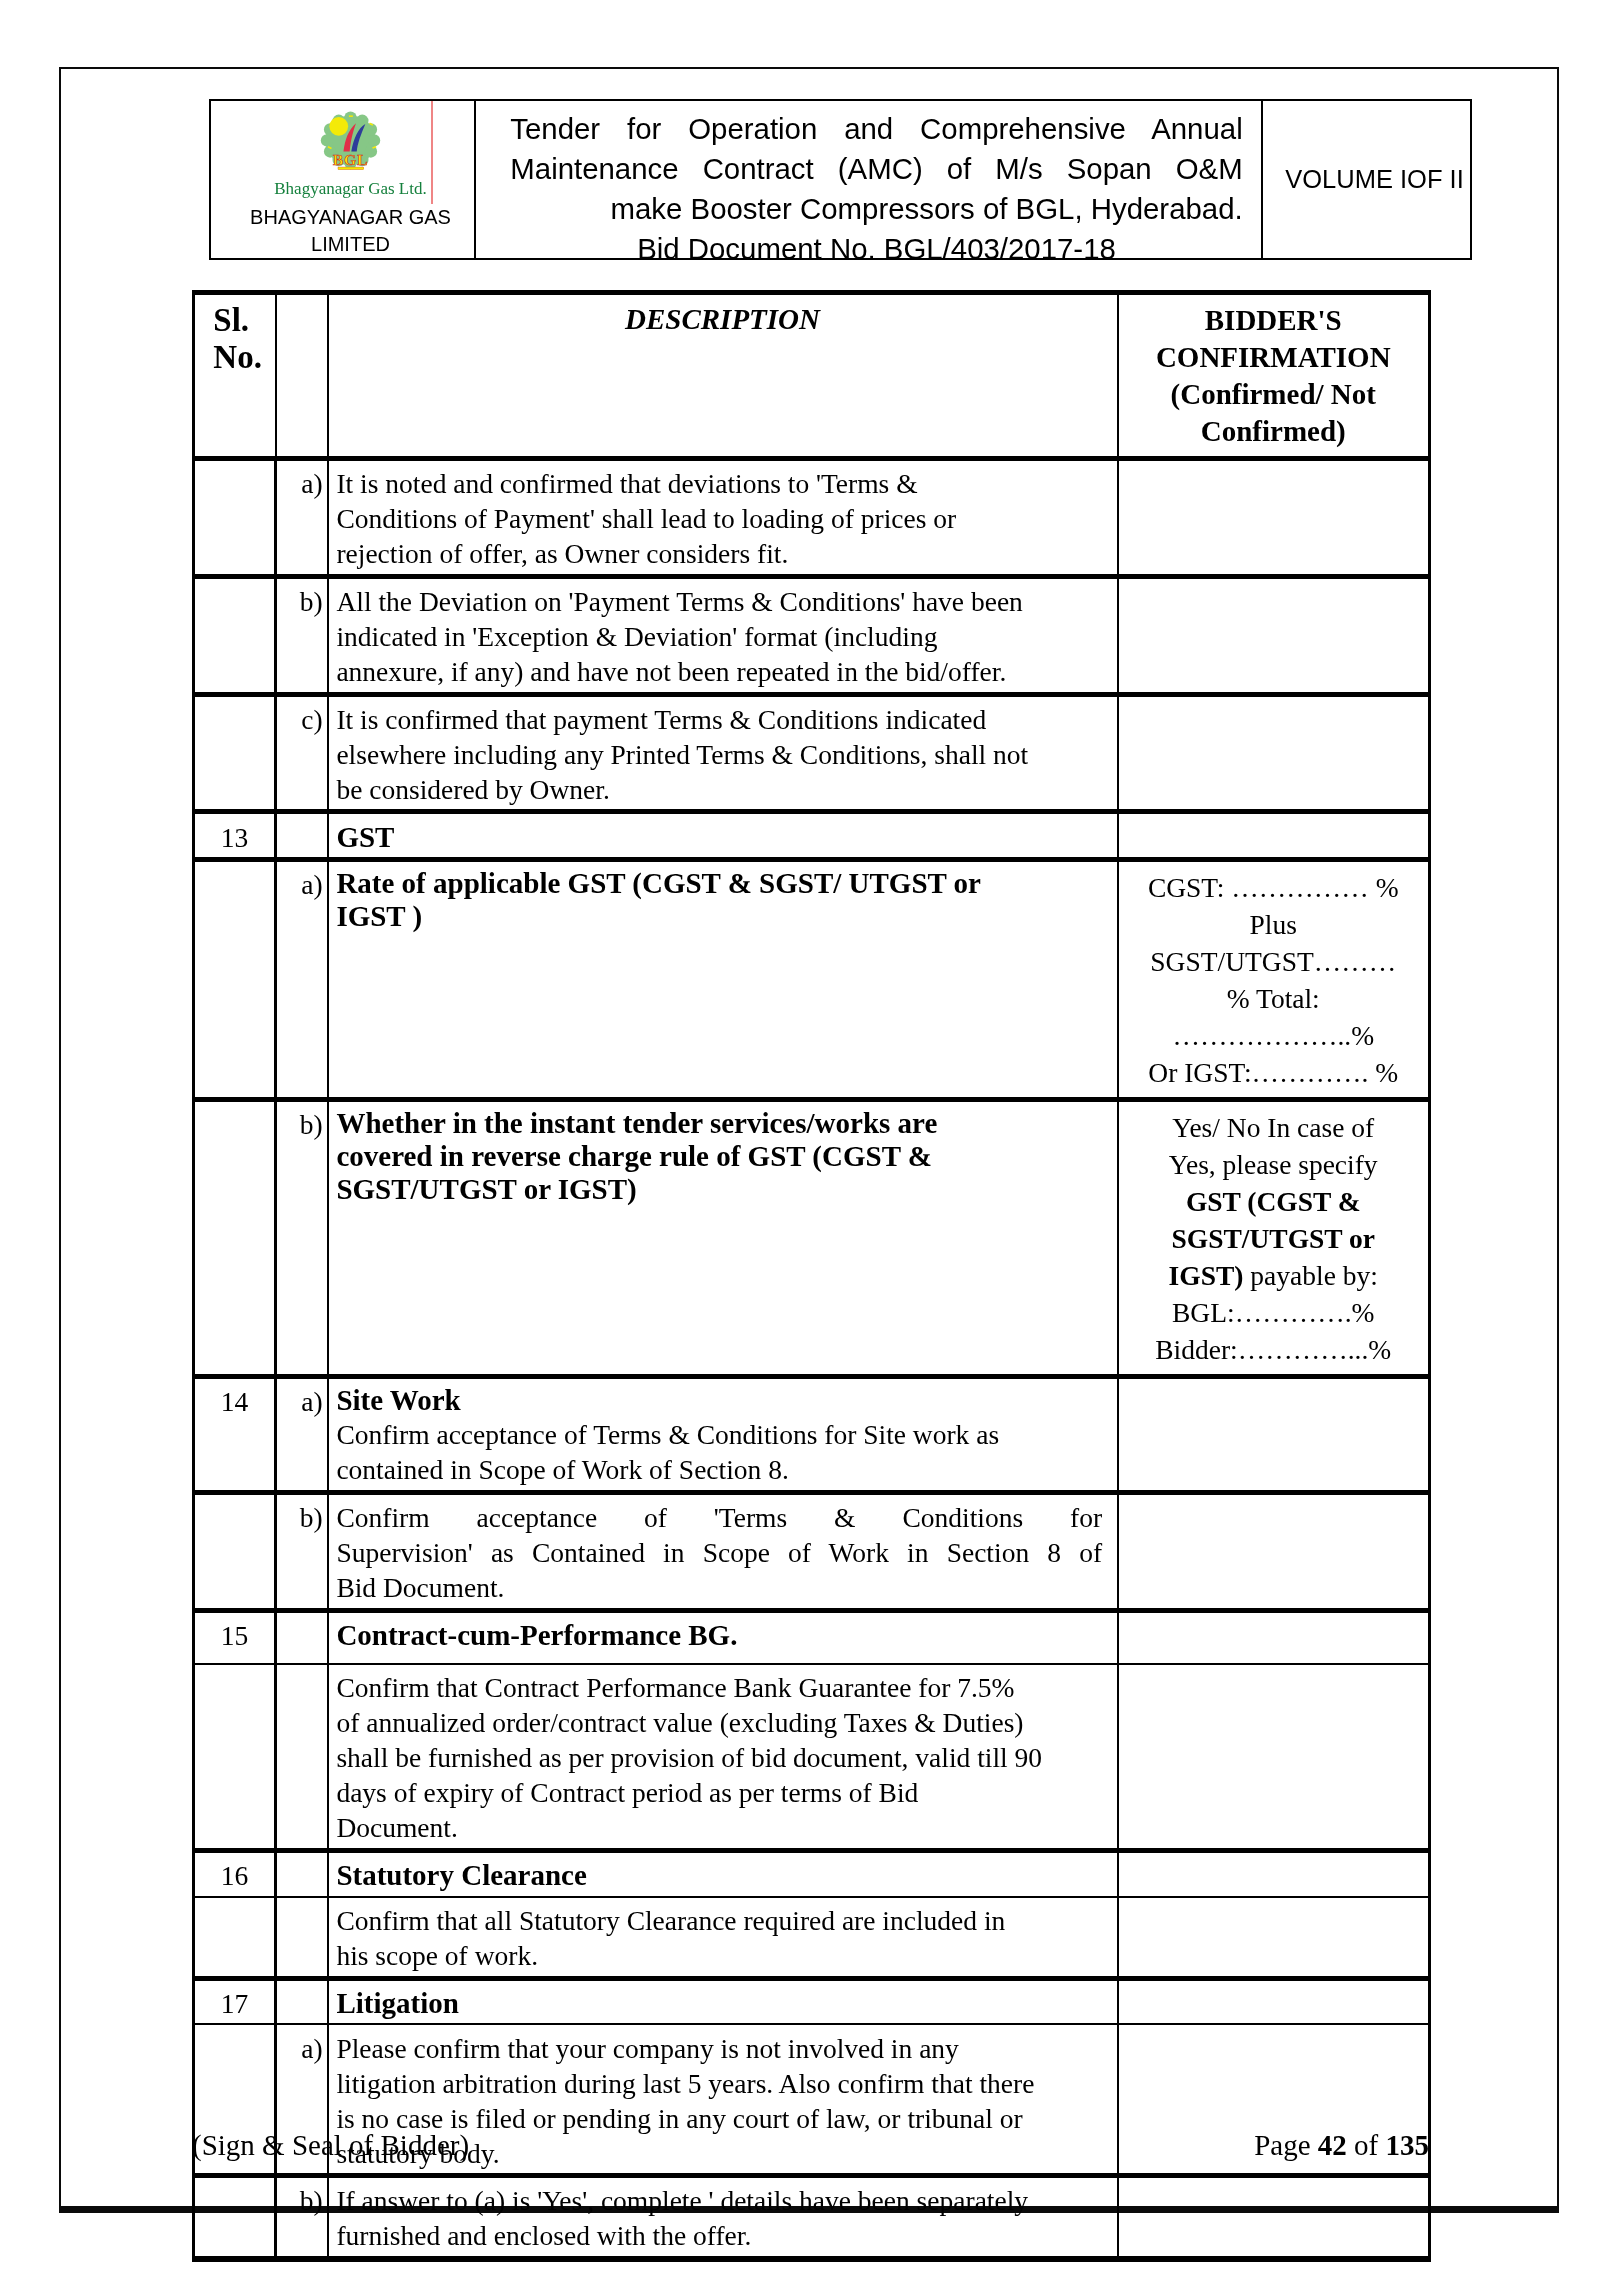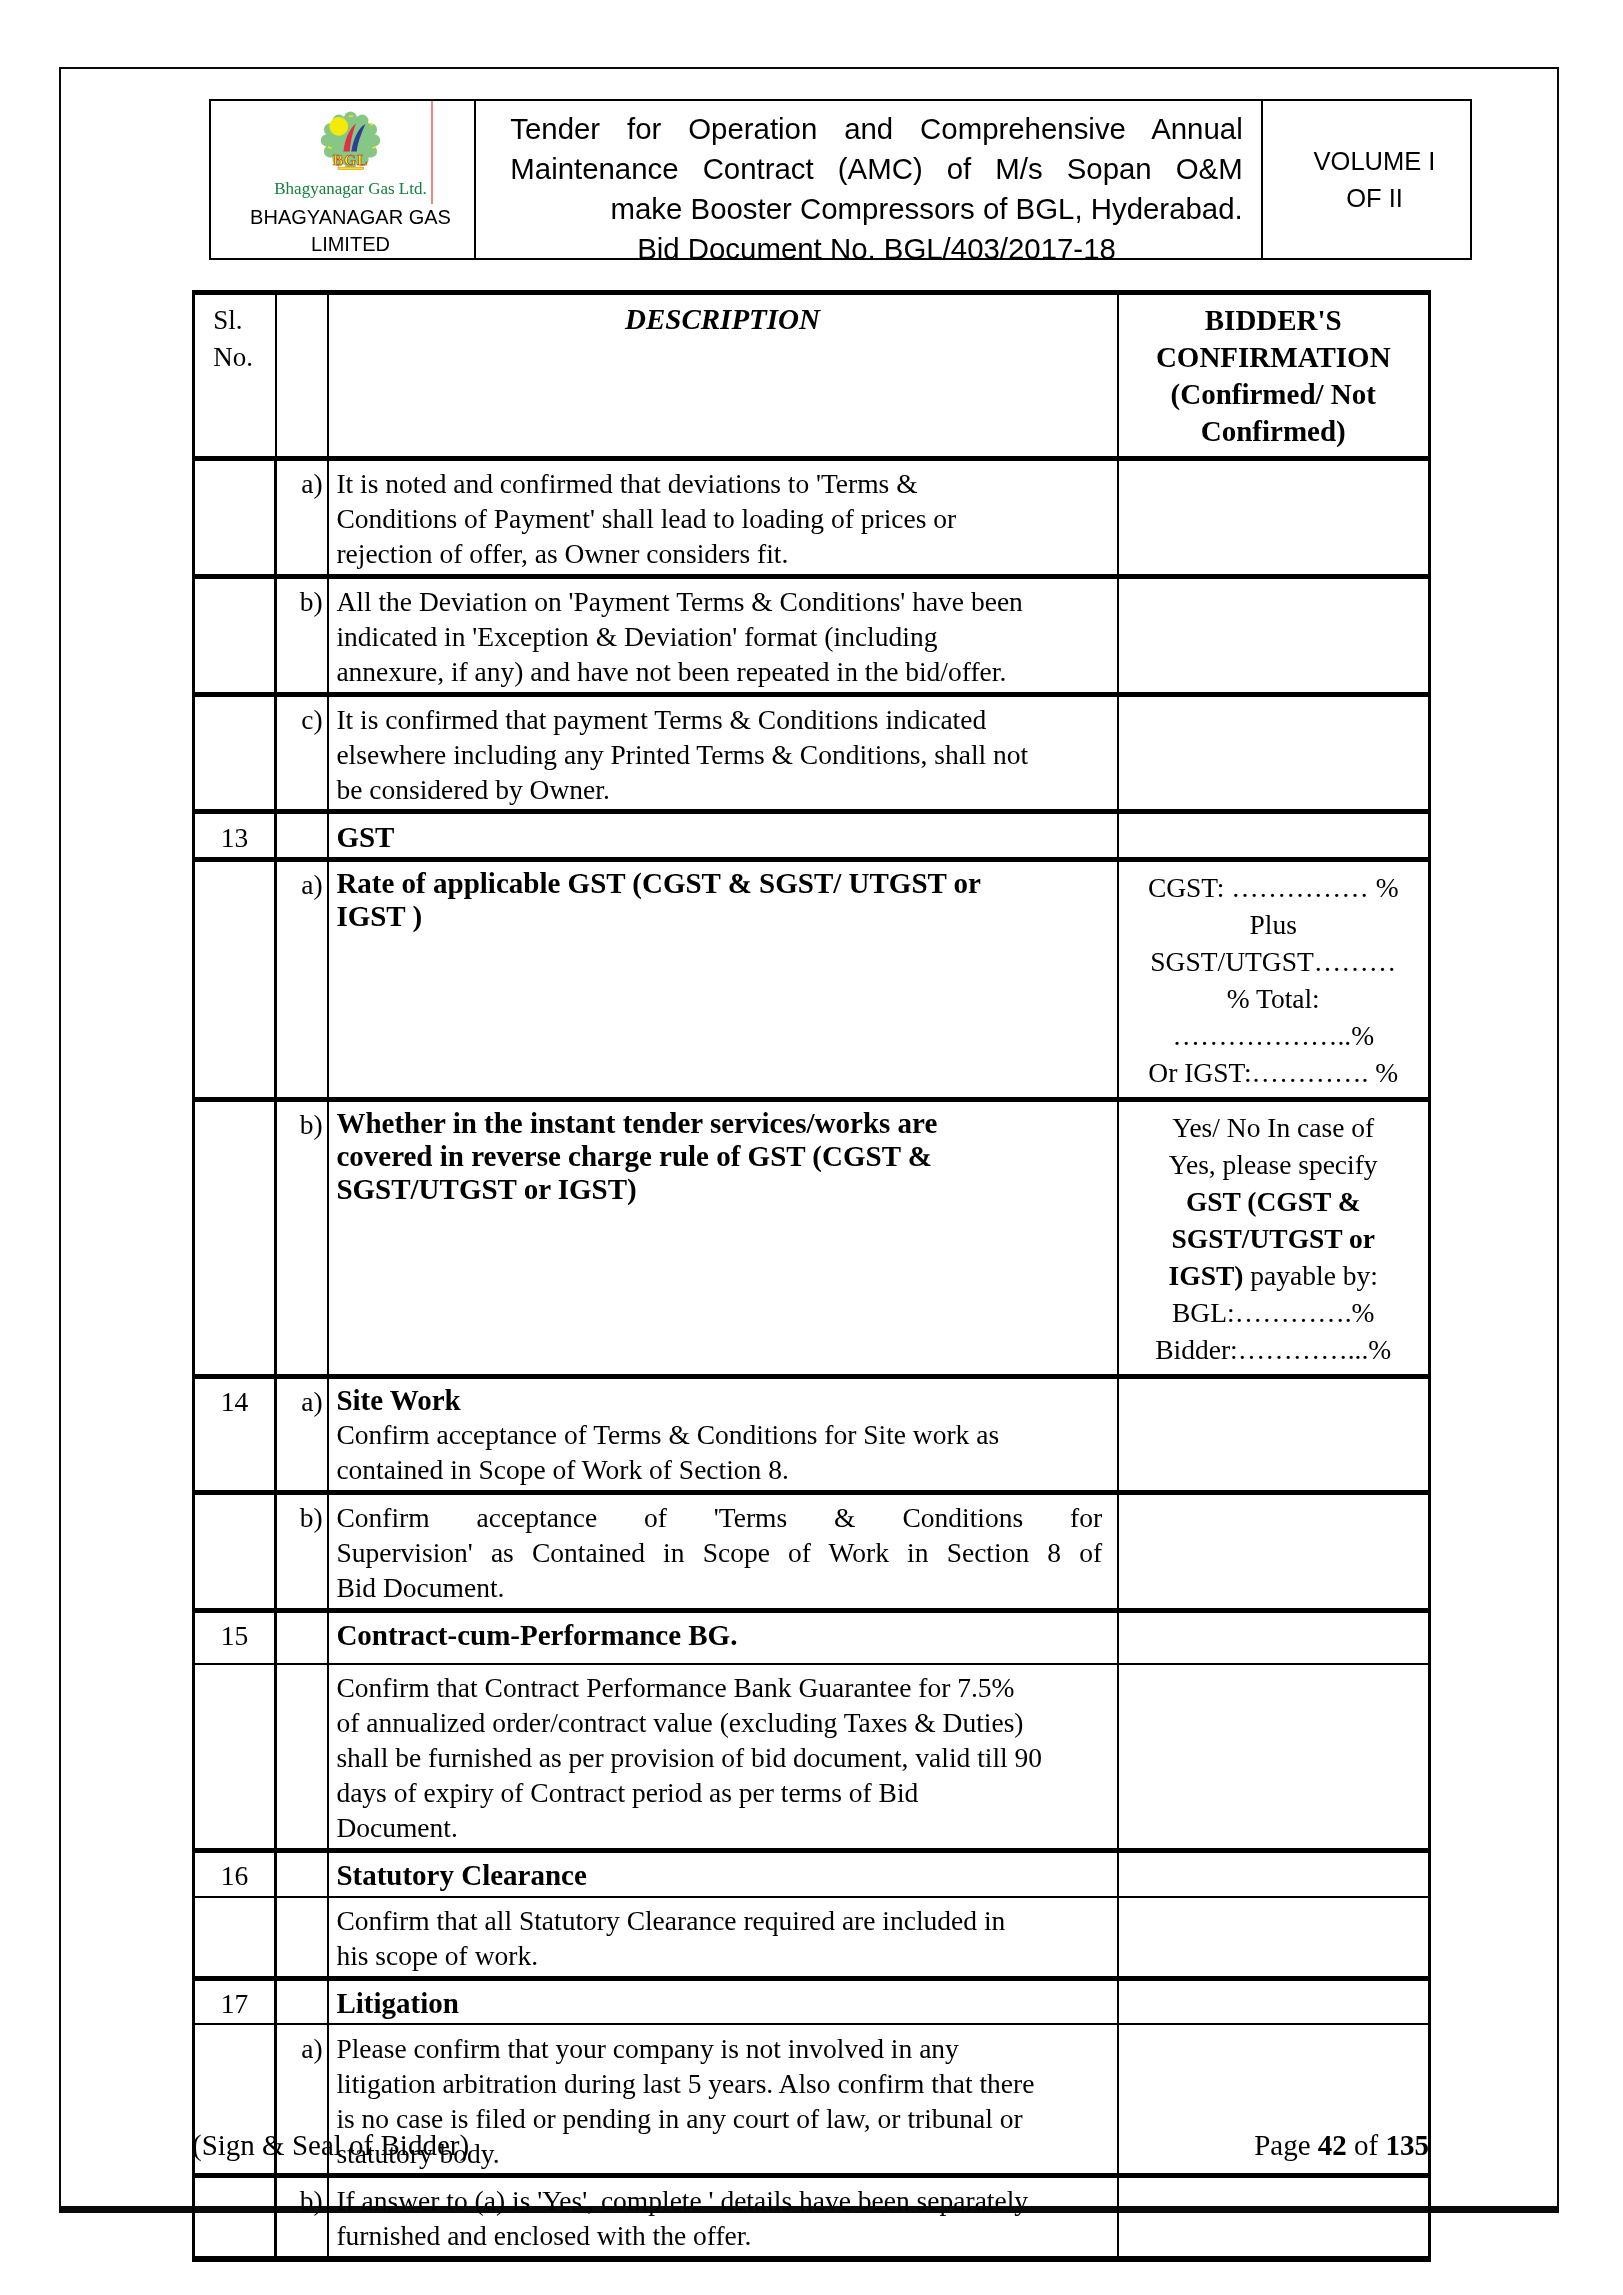--- a/index.html
+++ b/index.html
@@ -11,21 +11,21 @@
         box-sizing:border-box;border:2.6px solid #0a0a0a;border-bottom-width:7.2px;}
 
   
   .hdr{position:absolute;left:209px;top:99px;width:1263px;height:161px;
        display:flex;box-sizing:border-box;border:2.6px solid #000;}
   .hdr-cell{box-sizing:border-box;position:relative;margin-left:16px;}
   .cell-logo{width:249px;border-right:2.6px solid #000;display:flex;flex-direction:column;
              align-items:center;padding-top:5.2px;}
   .cell-title{flex:1;border-right:2.6px solid #000;padding:7.9px 18.3px 0 18.3px;
               font-family:"Liberation Sans",sans-serif;font-size:29.4px;line-height:40px;}
-  .cell-volume{width:191px;display:flex;flex-direction:column;justify-content:center;
+  .cell-volume{width:191px;display:flex;flex-direction:row;justify-content:center;
                align-items:center;font-family:"Liberation Sans",sans-serif;
                font-size:25.5px;line-height:37px;}
   .title-block div{text-align:justify;text-align-last:justify;}
   .title-block div:nth-child(3){text-align:right;text-align-last:auto;}
   .title-block div:nth-child(4){text-align:center;text-align-last:center;}
   .logo-caption{color:#15803d;font-size:17px;line-height:19.6px;margin-top:-1.3px;}
   .company-name{font-family:"Liberation Sans",sans-serif;font-size:20px;line-height:27px;
                 text-align:center;margin-top:5.2px;}
   .red-line{position:absolute;left:204px;top:0;width:2px;height:103px;background:#ef8585;}
 
@@ -35,21 +35,21 @@
         font-size:27.5px;line-height:35px;border:3.3px solid #000;
         border-top-width:5.9px;border-bottom-width:6.5px;}
   .conf-table td{border:2px solid #000;vertical-align:top;box-sizing:border-box;}
   col.c-sl{width:82px;} col.c-letter{width:52px;} col.c-desc{width:790px;} col.c-conf{width:312px;}
   td.sl{text-align:center;padding:5.2px 0 0 0;}
   td.letter{text-align:right;padding:5.2px 3.9px 0 0;border-left-width:3.3px;}
   td.desc{padding:5.2px 14.4px 2.6px 7.9px;}
   td.conf{text-align:center;padding:6.5px 5.2px;line-height:37px;border-left-width:2.6px;}
   tr.thick > td{border-top-width:5.9px;}
   tr.thin  > td{border-top-width:2px;}
-  .hsl{font-weight:normal;font-size:27px;line-height:37px;text-align:left;padding:6.5px 0 0 18.3px;}
+  .hsl{font-weight:bold;font-size:33px;line-height:37px;text-align:left;padding:6.5px 0 0 18.3px;}
   .hdesc{text-align:center;font-weight:bold;font-size:29px;padding-top:6.5px;font-style:italic;}
   .hconf{text-align:center;font-weight:bold;font-size:29px;line-height:37px;padding:6.5px 3.9px;
          border-left-width:2.6px;}
   .bd{font-weight:bold;font-size:29px;line-height:33px;}
   .b{font-weight:bold;}
   .just-block div{text-align:justify;text-align-last:justify;}
   .just-block div:last-child{text-align:left;text-align-last:auto;}
 
   
   .footer{position:absolute;left:192px;top:2128px;width:1237px;display:flex;

